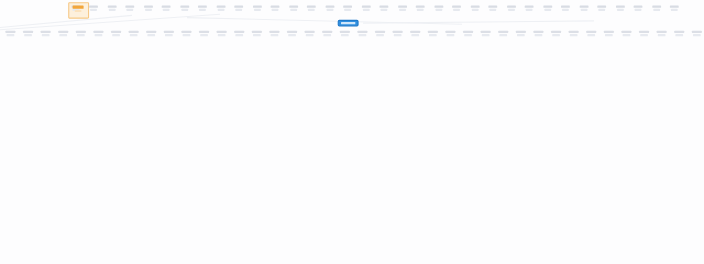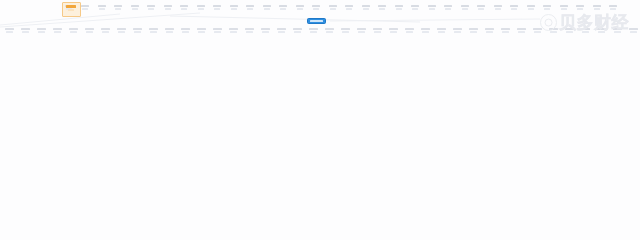--- a/index.html
+++ b/index.html
@@ -407,18 +407,14 @@
       <div class="node accent-amber" style="left: 64px; top: 4px; width: 13px; height: 9px;">
         <span class="chipbg" style="width: 17px; height: 13px;"></span>
         <span class="bar" style="width: 10px; height: 3px; margin-top: 1px;"></span>
         <span class="sub" style="width: 6px; height: 2px;"></span>
       </div>
       <div class="node accent-blue" style="left: 307px; top: 18px; width: 19px; height: 6px;">
         <span class="bar" style="width: 13px; height: 2px; margin-top: 1px;"></span>
       </div>
     </div>
 
-  <div id="watermark" style="left: 540px; top: 11px; font-size: 17px; color: rgb(236, 238, 242);">
-    <span class="wm-logo" style="width: 17px; height: 17px;"></span>
-    <span class="wm-text">贝多财经</span>
-  </div>
 
 </div>
 
 </body></html>

